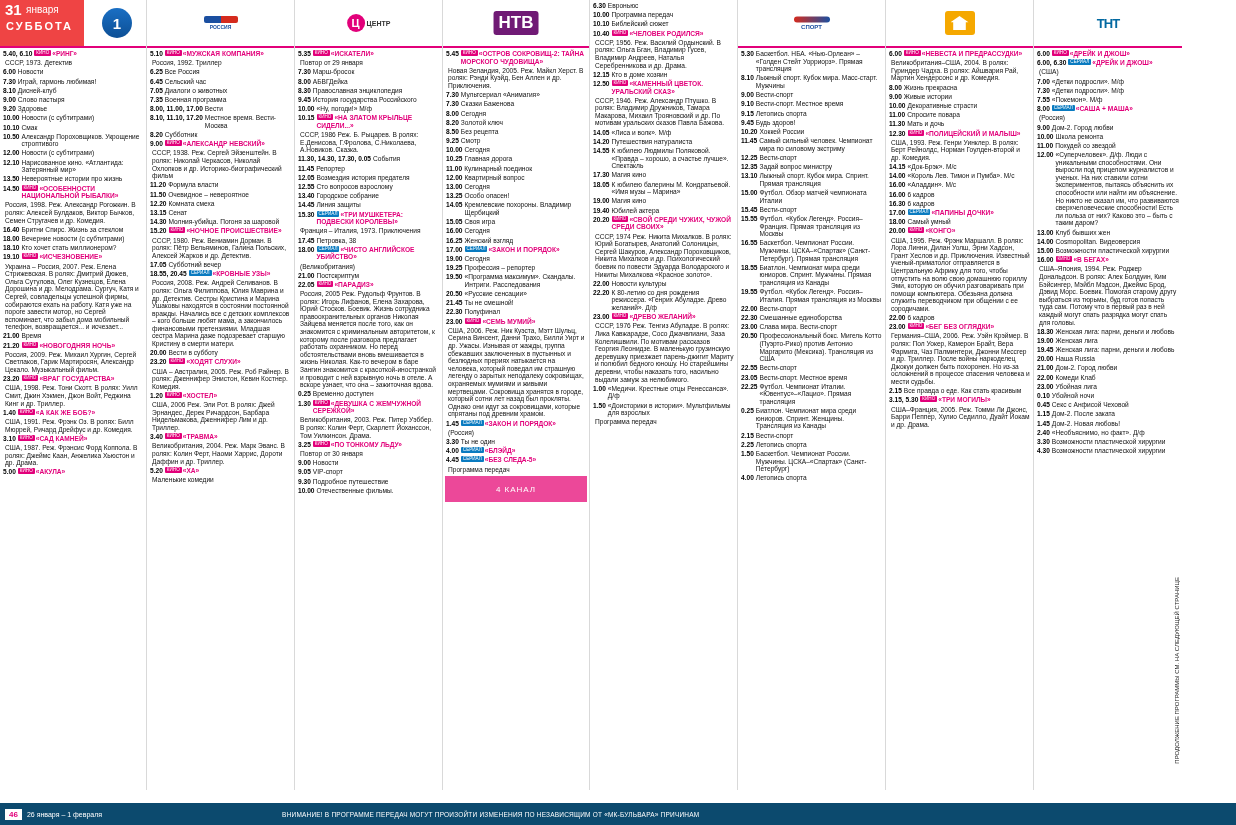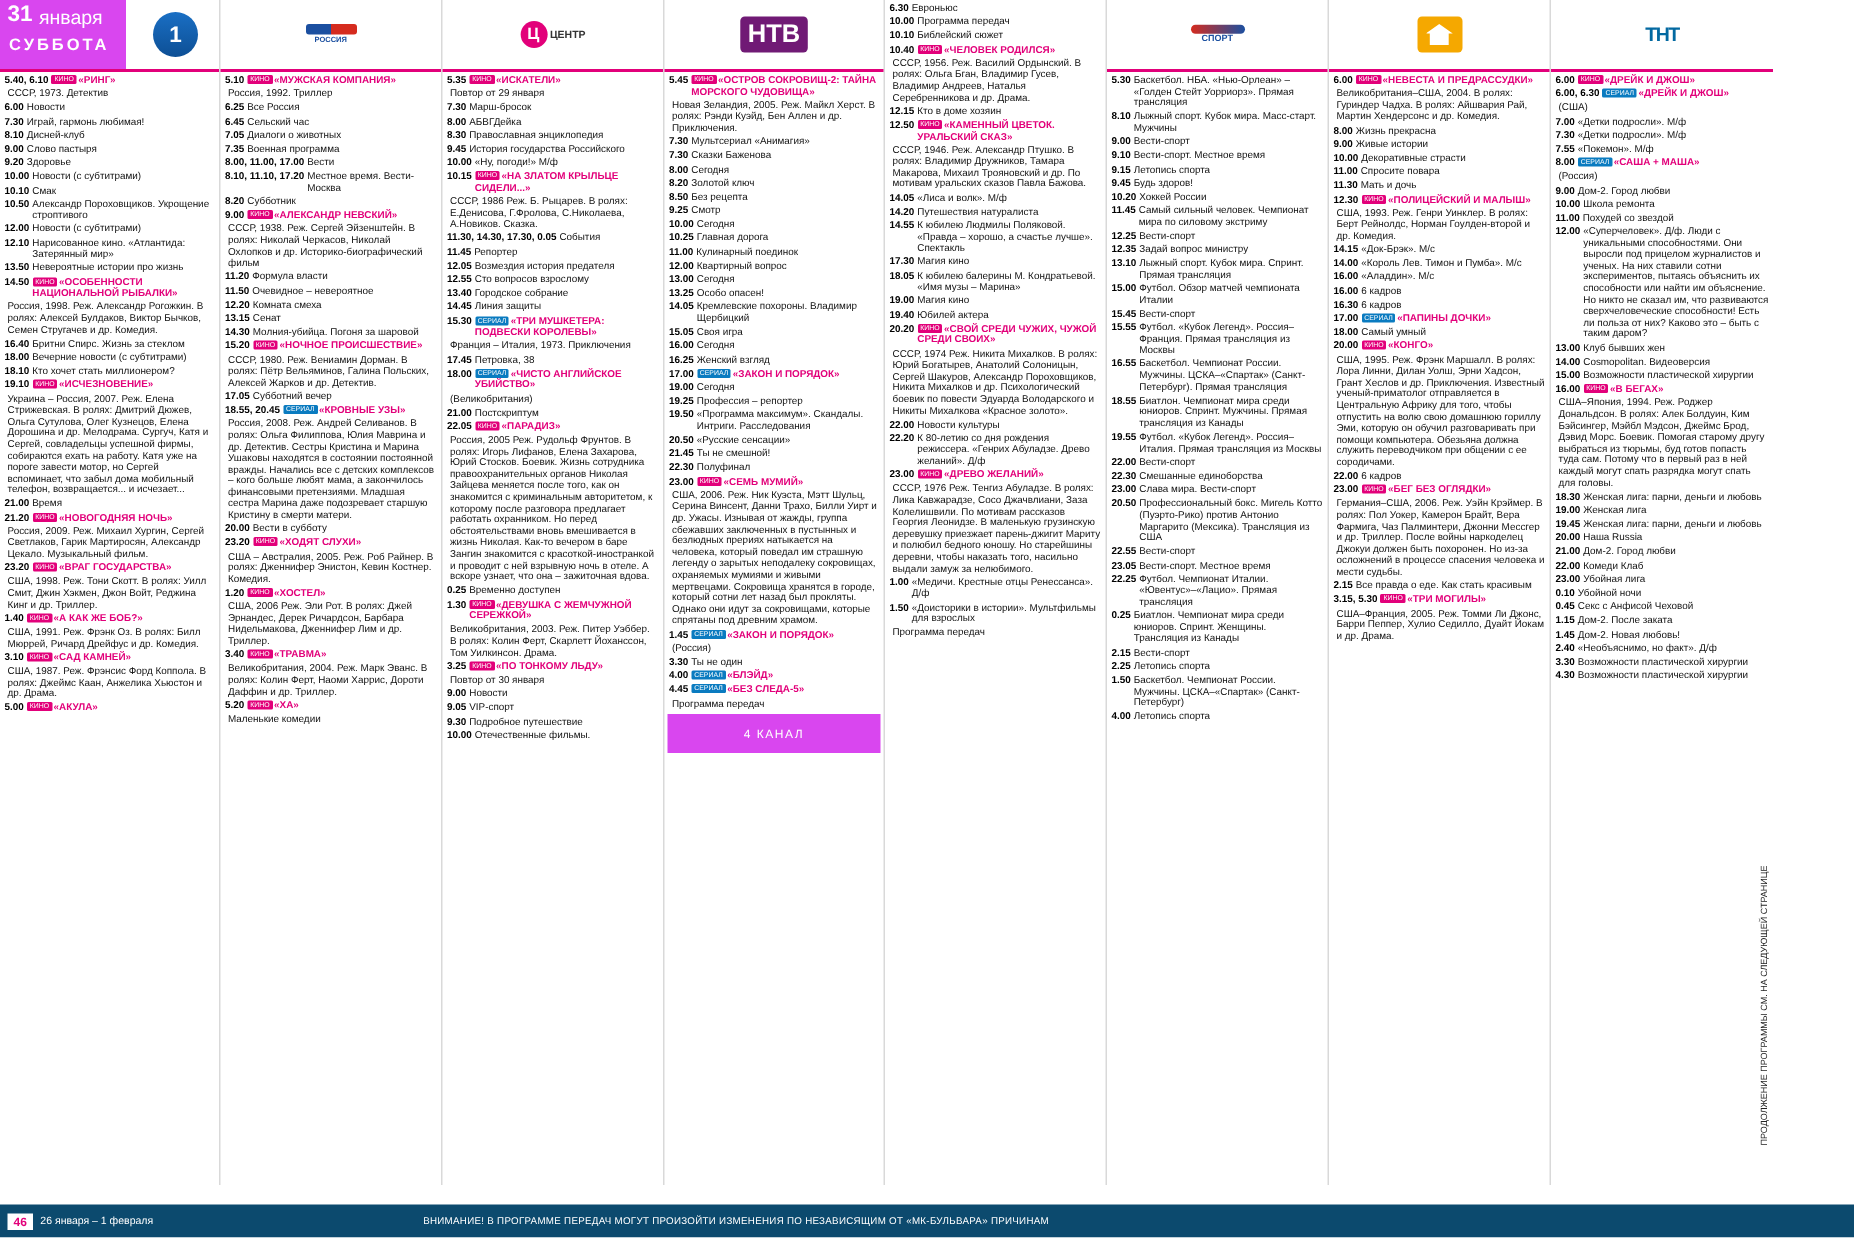--- a/index.html
+++ b/index.html
@@ -9,23 +9,23 @@
   .col{position:relative;border-right:1px solid #d9d9d9;box-sizing:border-box;padding:0;}
   .colhead{height:46px;position:relative;border-bottom:2px solid #e2007a;}
   .chanlogo{position:absolute;left:50%;top:50%;transform:translate(-50%,-50%);display:flex;align-items:center;gap:3px;}
   .listing{padding:2px 3px 0 3px;}
   .row{display:flex;font-size:6.6px;line-height:7.6px;margin-bottom:1.6px;}
   .tm{flex:0 0 auto;font-weight:bold;color:#000;padding-right:2px;white-space:nowrap;}
   .tx{flex:1 1 auto;color:#111;}
   .tag{display:inline-block;font-size:4.6px;line-height:6px;color:#fff;background:#e2007a;padding:0 2px;border-radius:1px;vertical-align:top;margin-right:1px;}
   .tag.ser{background:#0a7bc0;}
   .hl{color:#e2007a;font-weight:bold;}
-  .date-badge{position:absolute;left:0;top:0;width:84px;height:46px;background:#d946ef;color:#fff;}
+  .date-badge{position:absolute;left:0;top:0;width:84px;height:46px;background:#ef4444;color:#fff;}
   .date-badge .d{font-size:15px;font-weight:bold;padding:3px 0 0 5px;line-height:14px;}
-  .date-badge .m{font-size:13px;padding-left:26px;margin-top:-13px;}
+  .date-badge .m{font-size:10px;padding-left:26px;margin-top:-13px;}
   .date-badge .w{font-size:11px;font-weight:bold;padding-left:6px;letter-spacing:2px;margin-top:5px;}
   .footer{position:absolute;left:0;bottom:0;width:1236px;height:22px;background:#0c4a6e;color:#fff;font-size:7px;display:flex;align-items:center;}
   .footer .pg{background:#fff;color:#e2007a;font-weight:bold;padding:1px 4px;margin:0 5px;font-size:8px;}
   .footer .note{margin-left:180px;font-size:6.5px;letter-spacing:.2px;}
   .vnote{position:absolute;right:2px;bottom:26px;writing-mode:vertical-rl;transform:rotate(180deg);font-size:6px;color:#222;}
   
   .lg1{width:30px;height:30px;border-radius:50%;background:linear-gradient(#1a6fc4,#0d4f95);color:#fff;font-weight:bold;font-size:15px;display:flex;align-items:center;justify-content:center;}
   .lg-rtr{display:flex;flex-direction:column;align-items:center;}
   .lg-rtr .bar{width:34px;height:7px;background:linear-gradient(90deg,#1b4fa0 50%,#d52b1e 50%);border-radius:2px;}
   .lg-rtr .t{font-size:5px;color:#1b4fa0;font-weight:bold;margin-top:1px;}
@@ -34,21 +34,21 @@
   .lg-tvc .t{font-size:7px;font-weight:bold;color:#333;}
   .lg-ntv{display:flex;align-items:center;}
   .lg-ntv .box{background:#701a75;color:#fff;font-weight:bold;font-size:17px;padding:2px 5px;border-radius:3px;}
   .lg-cult{font-size:7.5px;color:#1b4fa0;font-weight:bold;letter-spacing:1px;border-bottom:2px solid #1b4fa0;padding-bottom:1px;}
   .lg-sport{display:flex;flex-direction:column;align-items:center;}
   .lg-sport .sw{width:36px;height:6px;background:linear-gradient(90deg,#d52b1e,#1b4fa0);border-radius:3px;}
   .lg-sport .t{font-size:6px;font-weight:bold;color:#1b4fa0;margin-top:1px;}
   .lg-dom{width:30px;height:24px;background:#f5a800;border-radius:3px;position:relative;}
   .lg-dom:after{content:"";position:absolute;left:6px;top:5px;width:18px;height:14px;background:#fff;clip-path:polygon(50% 0,100% 45%,85% 45%,85% 100%,15% 100%,15% 45%,0 45%);}
   .lg-tnt{font-size:13px;font-weight:bold;color:#0369a1;letter-spacing:-1px;}
-  .blackbox{background:#d946ef;color:#fff;height:26px;display:flex;align-items:center;justify-content:center;margin:3px 2px;}
+  .blackbox{background:#ec4899;color:#fff;height:26px;display:flex;align-items:center;justify-content:center;margin:3px 2px;}
   .blackbox .bt{font-size:8px;letter-spacing:1px;}
 </style>
 </head>
 <body>
 
 <div class="page">
 
   <div class="grid">
 
     <div class="col" style="width:147px">

